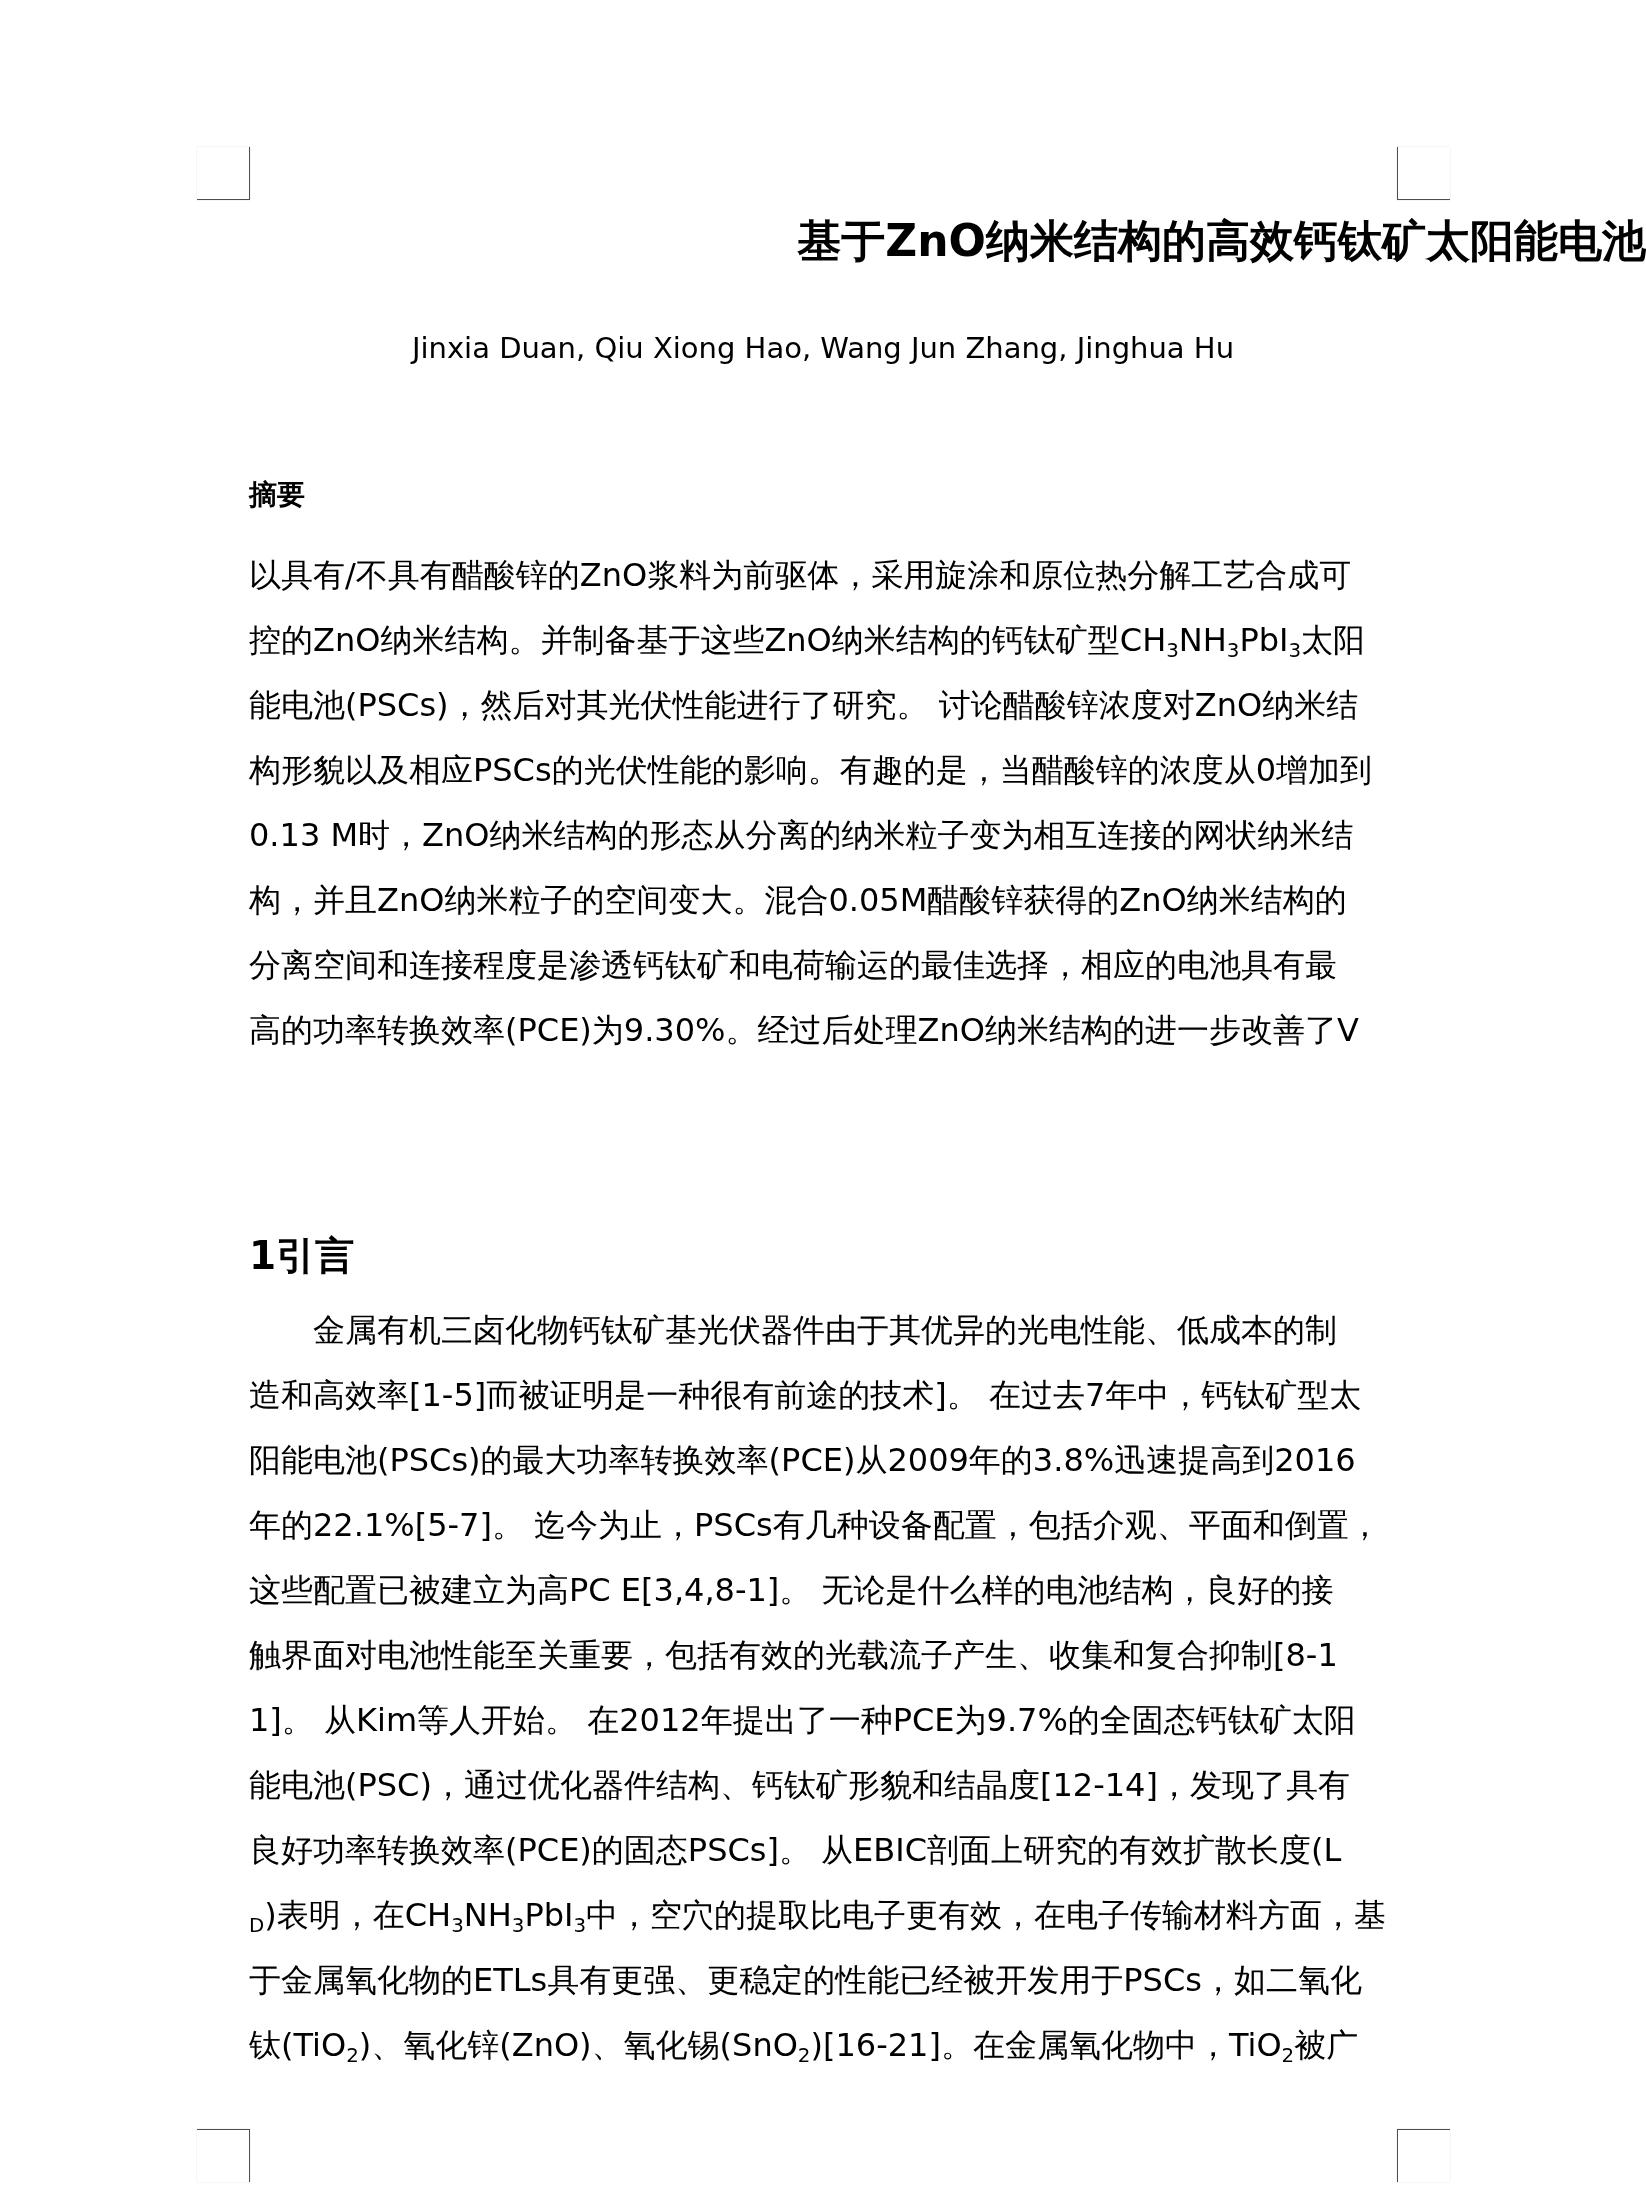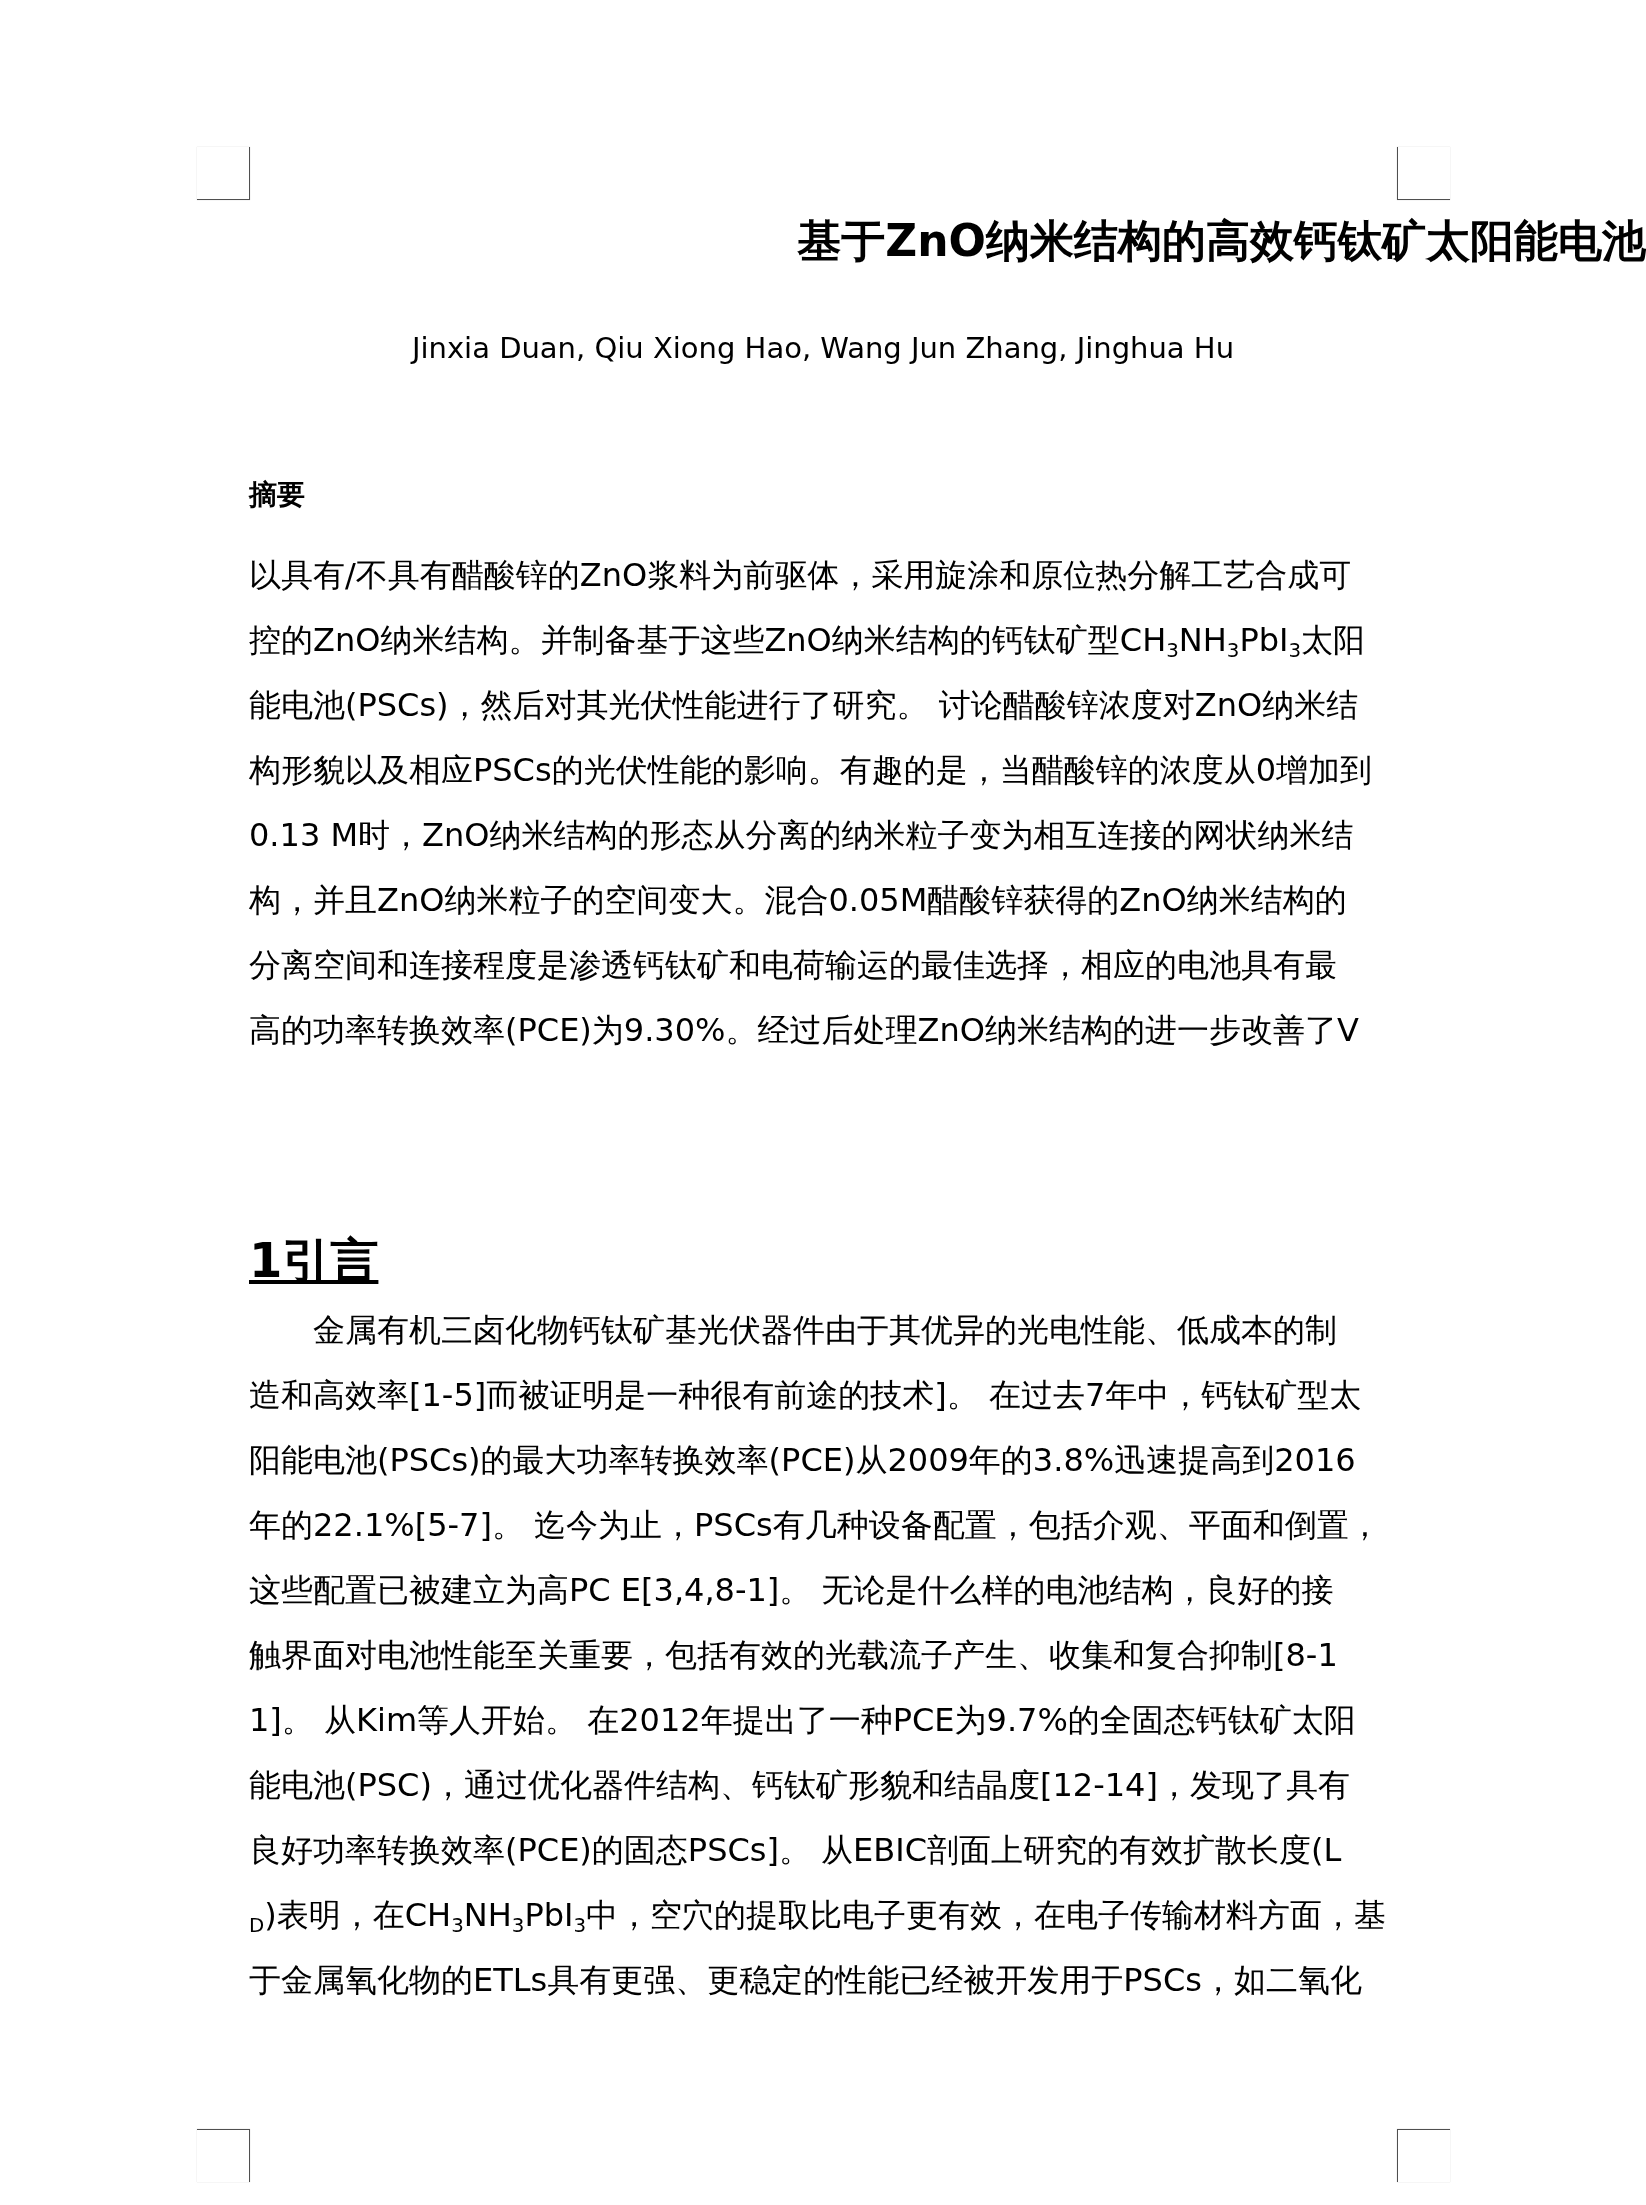--- a/index.html
+++ b/index.html
@@ -25,21 +25,21 @@
   .authors{
     position:absolute;left:0;top:334px;width:100%;
     text-align:center;font-size:29px;font-weight:400;line-height:1;
     white-space:pre;
   }
   .sec-heading{
     position:absolute;left:249px;
     font-size:28px;font-weight:700;line-height:1;white-space:pre;
   }
   .heading-abstract{top:481px;}
-  .heading-intro{top:1236px;font-size:48px;text-decoration:underline;}
+  .heading-intro{top:1236px;font-size:39px;}
   .para{position:absolute;left:249px;width:1156px;}
   .para-abstract{top:543px;}
   .para-intro{top:1298px;}
   .line{
     font-size:32px;line-height:65px;height:65px;
     white-space:pre;letter-spacing:0;
   }
   .line sub{font-size:0.62em;vertical-align:-0.28em;line-height:0;}
 </style>
 </head>
@@ -76,16 +76,17 @@
       <div class="line">造和高效率[1-5]而被证明是一种很有前途的技术]。 在过去7年中，钙钛矿型太</div>
       <div class="line">阳能电池(PSCs)的最大功率转换效率(PCE)从2009年的3.8%迅速提高到2016</div>
       <div class="line">年的22.1%[5-7]。 迄今为止，PSCs有几种设备配置，包括介观、平面和倒置，</div>
       <div class="line">这些配置已被建立为高PC E[3,4,8-1]。 无论是什么样的电池结构，良好的接</div>
       <div class="line">触界面对电池性能至关重要，包括有效的光载流子产生、收集和复合抑制[8-1</div>
       <div class="line">1]。 从Kim等人开始。 在2012年提出了一种PCE为9.7%的全固态钙钛矿太阳</div>
       <div class="line">能电池(PSC)，通过优化器件结构、钙钛矿形貌和结晶度[12-14]，发现了具有</div>
       <div class="line">良好功率转换效率(PCE)的固态PSCs]。 从EBIC剖面上研究的有效扩散长度(L</div>
       <div class="line"><sub>D</sub>)表明，在CH<sub>3</sub>NH<sub>3</sub>PbI<sub>3</sub>中，空穴的提取比电子更有效，在电子传输材料方面，基</div>
       <div class="line">于金属氧化物的ETLs具有更强、更稳定的性能已经被开发用于PSCs，如二氧化</div>
+      <div class="line">钛(TiO<sub>2</sub>)、氧化锌(ZnO)、氧化锡(SnO<sub>2</sub>)[16-21]。在金属氧化物中，TiO<sub>2</sub>被广</div>
     </div>
 
 </div>
 
 
 </body></html>

